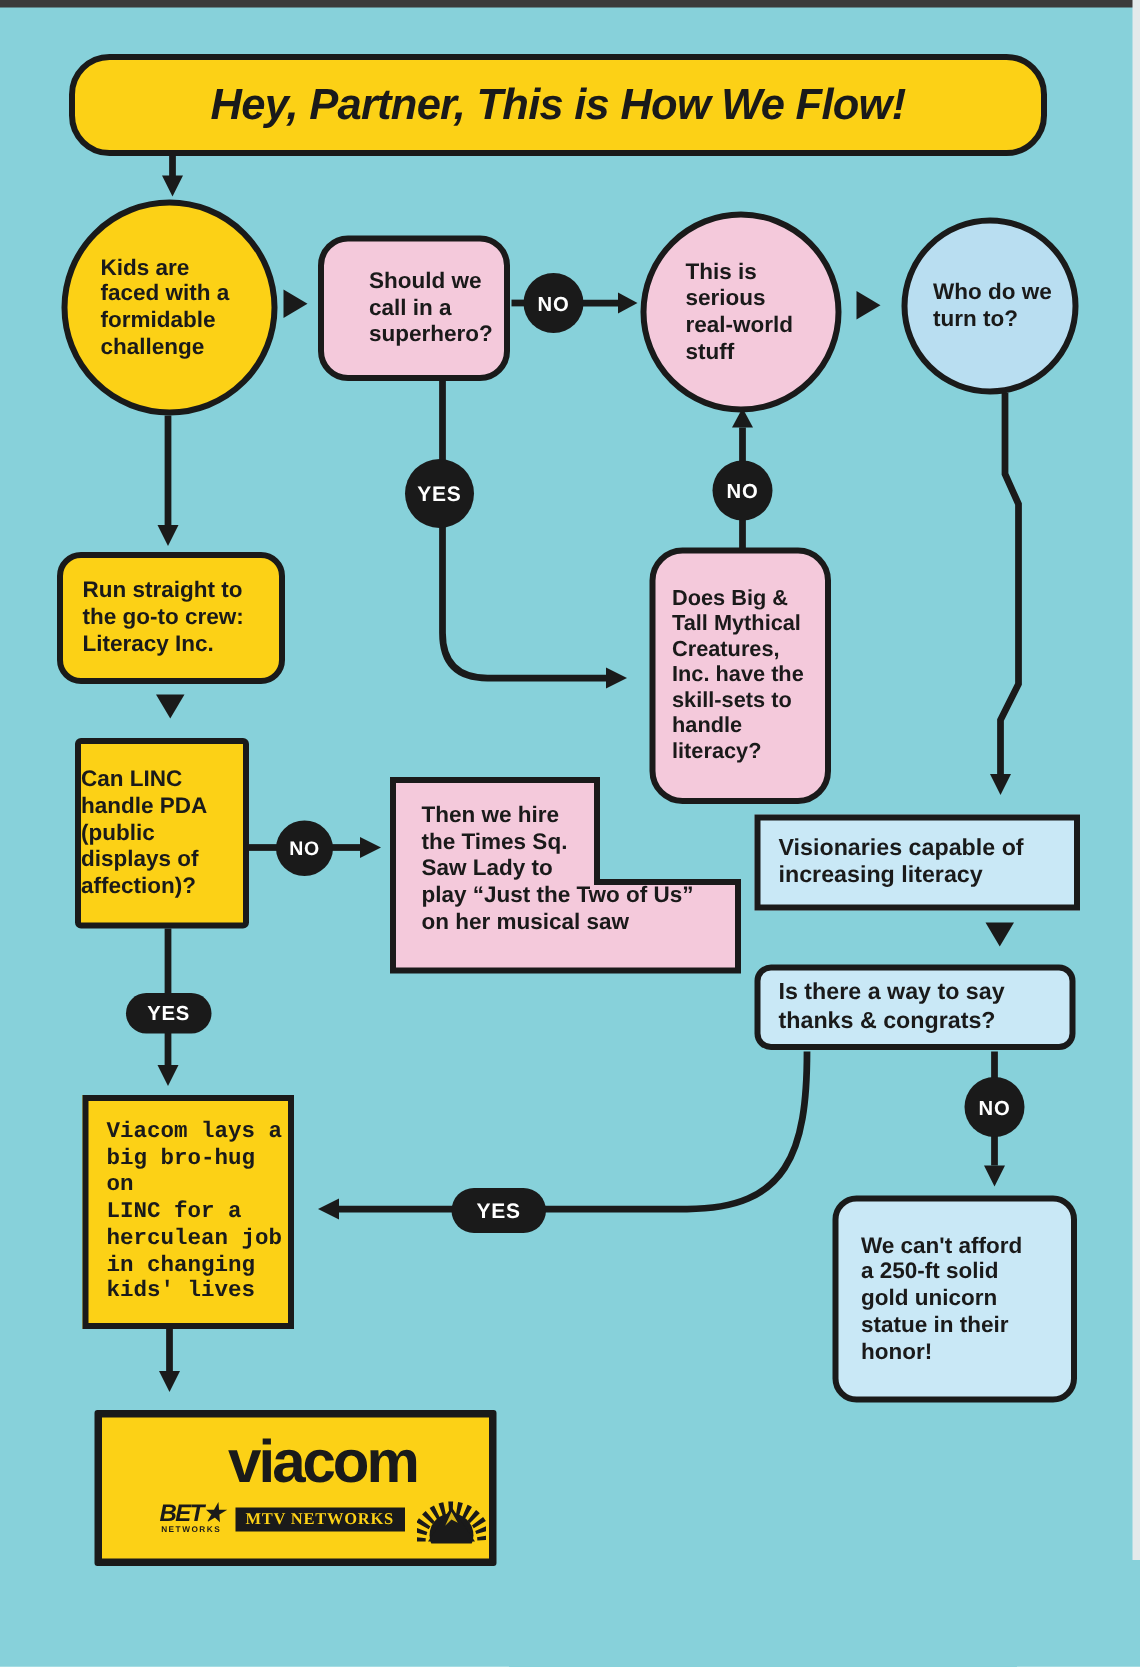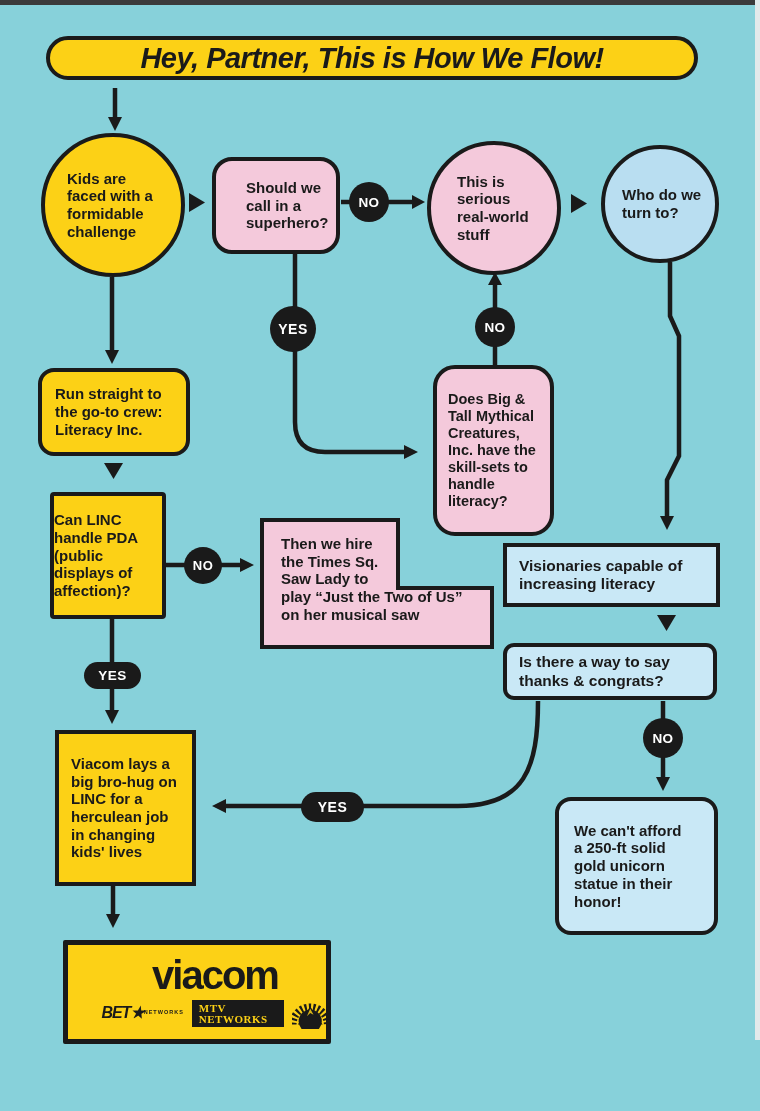--- a/index.html
+++ b/index.html
@@ -12,62 +12,62 @@
   .topstrip{position:absolute;left:0;top:0;width:760px;height:5px;background:#3b3b3b;}
   .rightstrip{position:absolute;right:0;top:0;width:5px;height:1040px;background:#e3eaeb;}
   .wires{position:absolute;left:0;top:0;width:760px;height:1111px;}
   .wires path, .wires line{stroke:var(--ink,#1a1a1a); stroke-width:4.5; fill:none;}
   .wires .head{fill:var(--ink,#1a1a1a); stroke:none;}
   .wires .shape{fill:var(--pink,#f4c9db); stroke:var(--ink,#1a1a1a); stroke-width:4;}
 
   .node{position:absolute; box-sizing:border-box; border:4px solid var(--ink,#1a1a1a);
         display:flex; align-items:center; white-space:pre-line; line-height:1.18;}
   .node .txt{white-space:pre-line;}
-  .banner{left:46px; top:36px; width:652px; height:44px; background:var(--yellow,#fcd116);
+  .banner{left:46px; top:36px; width:652px; height:68px; background:var(--yellow,#fcd116);
           border-radius:27px; justify-content:center; font-style:italic; font-size:29px; letter-spacing:-0.5px;}
   .circle{border-radius:50%;}
   .kids{left:41px; top:133px; width:144px; height:144px; background:var(--yellow,#fcd116); font-size:15px; padding-left:22px;}
   .superhero{left:212px; top:157px; width:128px; height:97px; background:var(--pink,#f4c9db);
              border-radius:20px; font-size:15px; padding-left:30px;}
   .serious{left:427px; top:141px; width:134px; height:134px; background:var(--pink,#f4c9db); font-size:15px; padding-left:26px;}
   .who{left:601px; top:145px; width:118px; height:118px; background:var(--blue_circle,#b9def1); font-size:15px; padding-left:17px;}
   .run{left:38px; top:368px; width:152px; height:88px; background:var(--yellow,#fcd116);
        border-radius:16px; font-size:15px; padding-left:13px;}
   .canlinc{left:50px; top:492px; width:116px; height:127px; background:var(--yellow,#fcd116);
            border-radius:4px; font-size:15px; }
   .sawlady{left:262px; top:520px; width:234px; height:128px; border:none; background:transparent;
            font-size:15px; padding-left:19px; align-items:flex-start; padding-top:15px;}
   .bigtall{left:433px; top:365px; width:121px; height:171px; background:var(--pink,#f4c9db);
            border-radius:22px; font-size:14.5px; padding-left:11px;}
   .visionaries{left:503px; top:543px; width:217px; height:64px; background:var(--blue_light,#c9e8f6);
                font-size:15.5px; padding-left:12px;}
   .thanks{left:503px; top:643px; width:214px; height:57px; background:var(--blue_light,#c9e8f6);
           font-size:15.5px; padding-left:12px;border-radius:11px;}
   .brohug{left:55px; top:730px; width:141px; height:156px; background:var(--yellow,#fcd116);
-          font-size:15px; padding-left:12px;}
+          font-size:15px; padding-left:12px;font-family:Liberation Mono, monospace;}
   .unicorn{left:555px; top:797px; width:163px; height:138px; background:var(--blue_light,#c9e8f6);
            border-radius:16px; font-size:15px; padding-left:15px;}
 
   .badge{position:absolute; box-sizing:border-box; background:var(--ink,#1a1a1a); color:#fff;
          display:flex; align-items:center; justify-content:center; font-size:13.5px; letter-spacing:0.5px;}
   .b-circ{border-radius:50%;}
   .no1{left:349px; top:182px; width:40px; height:40px;}
   .yes1{left:270px; top:306px; width:46px; height:46px; font-size:14px;}
   .no3{left:475px; top:307px; width:40px; height:40px;}
   .no2{left:184px; top:547px; width:38px; height:37px; font-size:13px;}
   .yes2{left:84px; top:662px; width:57px; height:27px; border-radius:14px;}
   .yes3{left:301px; top:792px; width:63px; height:30px; border-radius:15px; font-size:14px;}
   .no4{left:643px; top:718px; width:40px; height:40px;}
 
   .logo{left:63px; top:940px; width:268px; height:104px; background:var(--yellow,#fcd116);
         border:5px solid var(--ink,#1a1a1a); border-radius:2px; position:absolute; box-sizing:border-box;
         display:flex; flex-direction:column; align-items:center; justify-content:center; gap:1px;padding-left:36px;}
   .wordmark{font-size:40px; font-weight:700; letter-spacing:-2px; line-height:1; text-transform:lowercase;}
   .logorow{display:flex; align-items:center; gap:8px; margin-top:1px;}
-  .bet{display:flex; flex-direction:row; align-items:center; line-height:1;}
+  .bet{display:flex; flex-direction:column; align-items:center; line-height:1;}
   .bet .bt{font-size:16px; font-style:italic; letter-spacing:-1px;}
   .bet .bn{font-size:5.5px; letter-spacing:1px;}
   .mtv{background:var(--ink,#1a1a1a); color:var(--yellow,#fcd116); font-family:"Liberation Serif",serif;
        font-size:11px; letter-spacing:0.5px; padding:3px 7px 2px 7px; line-height:1;}
 </style>
 </head>
 <body>
 
 <div class="stage">
   <div class="topstrip"></div>

